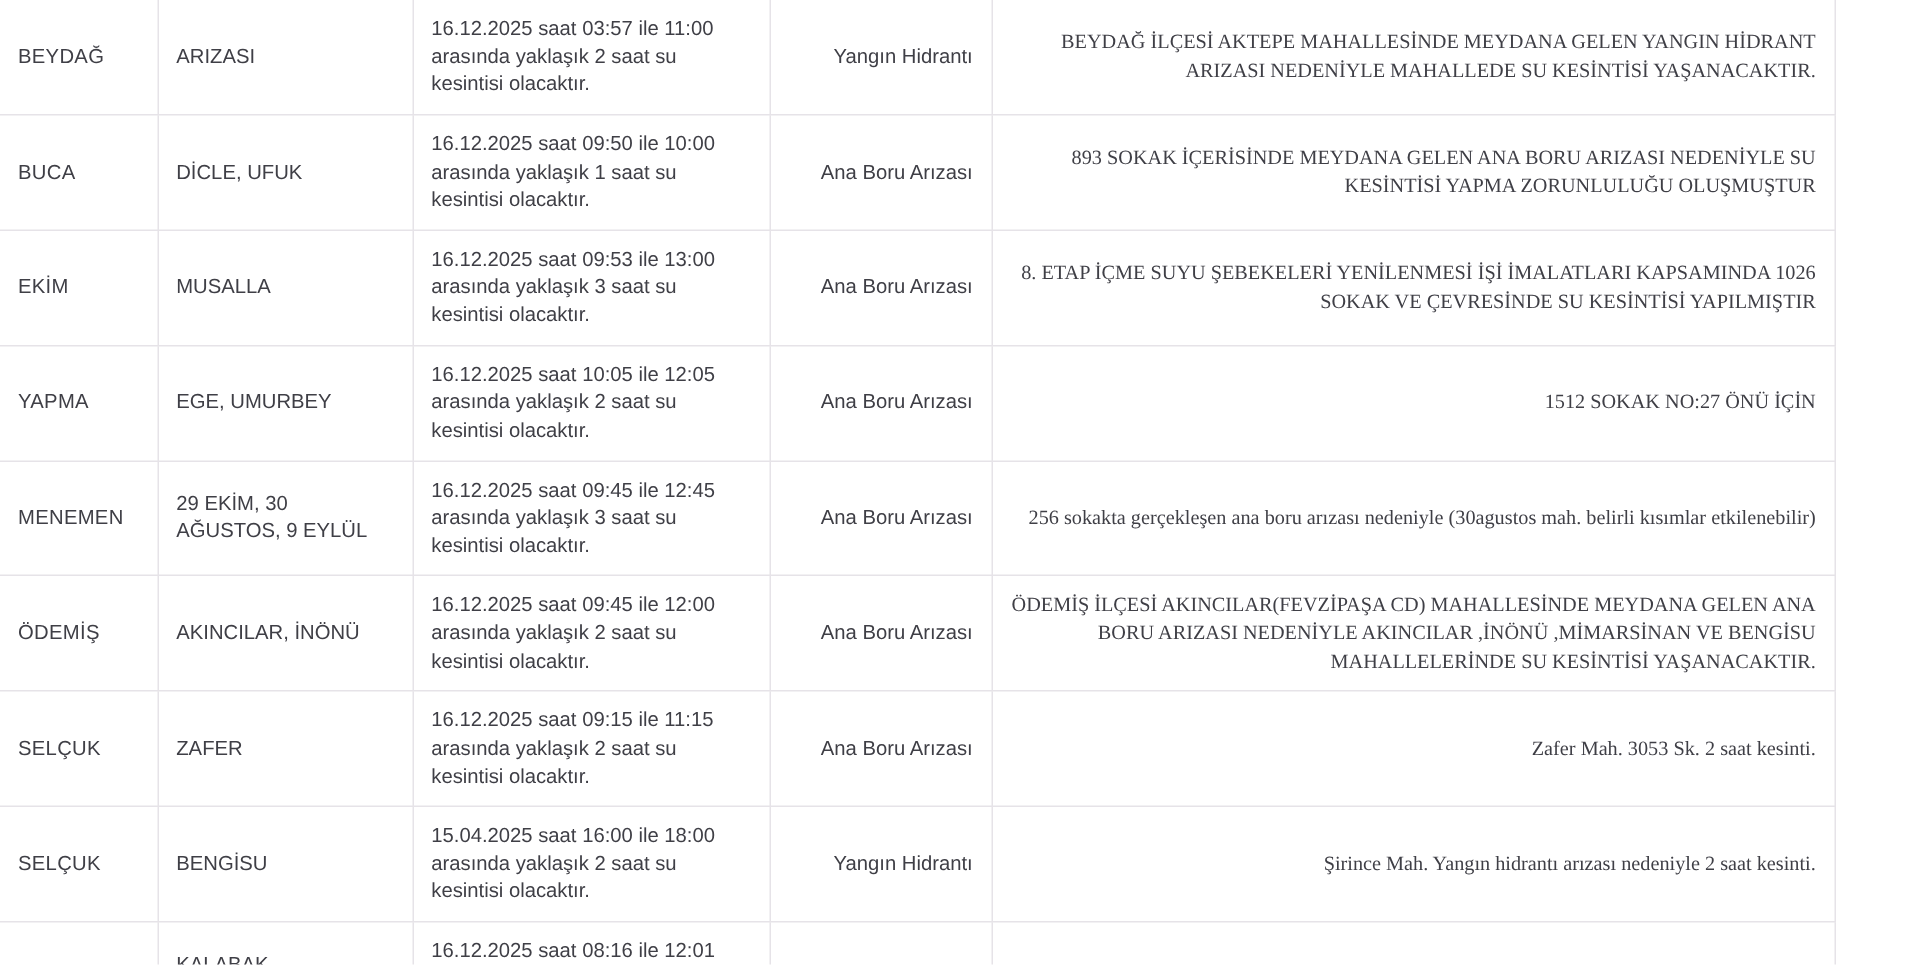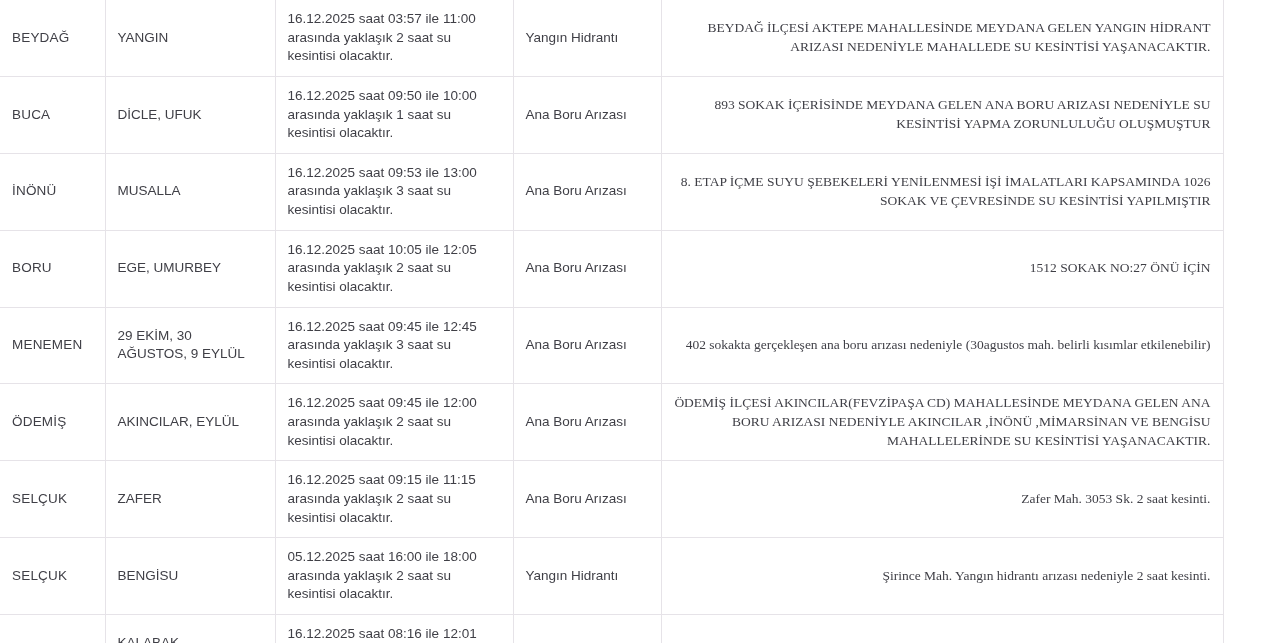--- a/index.html
+++ b/index.html
@@ -48,20 +48,21 @@
     color: #3f3f46;
   }
   .cell-neigh {
     color: #3f3f46;
   }
   .cell-time {
     color: #3f3f46;
   }
   .cell-reason {
     color: #3f3f46;
+    text-align: right;
   }
   .cell-desc {
     text-align: right;
     color: #3f3f46;
     font-family: Liberation Serif, serif;
   }
   .row-h1 td { height: 44px; }
 </style>
 </head>
 <body>
@@ -70,71 +71,71 @@
   <colgroup>
     <col class="c-district">
     <col class="c-neigh">
     <col class="c-time">
     <col class="c-reason">
     <col class="c-desc">
   </colgroup>
   <tbody>
     <tr class="row-h1">
       <td class="cell-district">BEYDAĞ</td>
-      <td class="cell-neigh">YANGIN</td>
+      <td class="cell-neigh">ARIZASI</td>
       <td class="cell-time">16.12.2025 saat 03:57 ile 11:00 arasında yaklaşık 2 saat su kesintisi olacaktır.</td>
       <td class="cell-reason">Yangın Hidrantı</td>
       <td class="cell-desc">BEYDAĞ İLÇESİ AKTEPE MAHALLESİNDE MEYDANA GELEN YANGIN HİDRANT ARIZASI NEDENİYLE MAHALLEDE SU KESİNTİSİ YAŞANACAKTIR.</td>
     </tr>
     <tr>
       <td class="cell-district">BUCA</td>
       <td class="cell-neigh">DİCLE, UFUK</td>
       <td class="cell-time">16.12.2025 saat 09:50 ile 10:00 arasında yaklaşık 1 saat su kesintisi olacaktır.</td>
       <td class="cell-reason">Ana Boru Arızası</td>
       <td class="cell-desc">893 SOKAK İÇERİSİNDE MEYDANA GELEN ANA BORU ARIZASI NEDENİYLE SU KESİNTİSİ YAPMA ZORUNLULUĞU OLUŞMUŞTUR</td>
     </tr>
     <tr>
-      <td class="cell-district">İNÖNÜ</td>
+      <td class="cell-district">EKİM</td>
       <td class="cell-neigh">MUSALLA</td>
       <td class="cell-time">16.12.2025 saat 09:53 ile 13:00 arasında yaklaşık 3 saat su kesintisi olacaktır.</td>
       <td class="cell-reason">Ana Boru Arızası</td>
       <td class="cell-desc">8. ETAP İÇME SUYU ŞEBEKELERİ YENİLENMESİ İŞİ İMALATLARI KAPSAMINDA 1026 SOKAK VE ÇEVRESİNDE SU KESİNTİSİ YAPILMIŞTIR</td>
     </tr>
     <tr>
-      <td class="cell-district">BORU</td>
+      <td class="cell-district">YAPMA</td>
       <td class="cell-neigh">EGE, UMURBEY</td>
       <td class="cell-time">16.12.2025 saat 10:05 ile 12:05 arasında yaklaşık 2 saat su kesintisi olacaktır.</td>
       <td class="cell-reason">Ana Boru Arızası</td>
       <td class="cell-desc">1512 SOKAK NO:27 ÖNÜ İÇİN</td>
     </tr>
     <tr>
       <td class="cell-district">MENEMEN</td>
       <td class="cell-neigh">29 EKİM, 30 AĞUSTOS, 9 EYLÜL</td>
       <td class="cell-time">16.12.2025 saat 09:45 ile 12:45 arasında yaklaşık 3 saat su kesintisi olacaktır.</td>
       <td class="cell-reason">Ana Boru Arızası</td>
-      <td class="cell-desc">402 sokakta gerçekleşen ana boru arızası nedeniyle (30agustos mah. belirli kısımlar etkilenebilir)</td>
+      <td class="cell-desc">256 sokakta gerçekleşen ana boru arızası nedeniyle (30agustos mah. belirli kısımlar etkilenebilir)</td>
     </tr>
     <tr>
       <td class="cell-district">ÖDEMİŞ</td>
-      <td class="cell-neigh">AKINCILAR, EYLÜL</td>
+      <td class="cell-neigh">AKINCILAR, İNÖNÜ</td>
       <td class="cell-time">16.12.2025 saat 09:45 ile 12:00 arasında yaklaşık 2 saat su kesintisi olacaktır.</td>
       <td class="cell-reason">Ana Boru Arızası</td>
       <td class="cell-desc">ÖDEMİŞ İLÇESİ AKINCILAR(FEVZİPAŞA CD) MAHALLESİNDE MEYDANA GELEN ANA BORU ARIZASI NEDENİYLE AKINCILAR ,İNÖNÜ ,MİMARSİNAN VE BENGİSU MAHALLELERİNDE SU KESİNTİSİ YAŞANACAKTIR.</td>
     </tr>
     <tr>
       <td class="cell-district">SELÇUK</td>
       <td class="cell-neigh">ZAFER</td>
       <td class="cell-time">16.12.2025 saat 09:15 ile 11:15 arasında yaklaşık 2 saat su kesintisi olacaktır.</td>
       <td class="cell-reason">Ana Boru Arızası</td>
       <td class="cell-desc">Zafer Mah. 3053 Sk. 2 saat kesinti.</td>
     </tr>
     <tr>
       <td class="cell-district">SELÇUK</td>
       <td class="cell-neigh">BENGİSU</td>
-      <td class="cell-time">05.12.2025 saat 16:00 ile 18:00 arasında yaklaşık 2 saat su kesintisi olacaktır.</td>
+      <td class="cell-time">15.04.2025 saat 16:00 ile 18:00 arasında yaklaşık 2 saat su kesintisi olacaktır.</td>
       <td class="cell-reason">Yangın Hidrantı</td>
       <td class="cell-desc">Şirince Mah. Yangın hidrantı arızası nedeniyle 2 saat kesinti.</td>
     </tr>
     <tr>
       <td class="cell-district">URLA</td>
       <td class="cell-neigh">KALABAK, ZEYTİNALANI</td>
       <td class="cell-time">16.12.2025 saat 08:16 ile 12:01 arasında yaklaşık 4 saat su kesintisi olacaktır.</td>
       <td class="cell-reason">Ana Boru Arızası</td>
       <td class="cell-desc">ana boru arzasından dolayı maraşal fevzi çakmak ve civarı sular kesik</td>
     </tr>

